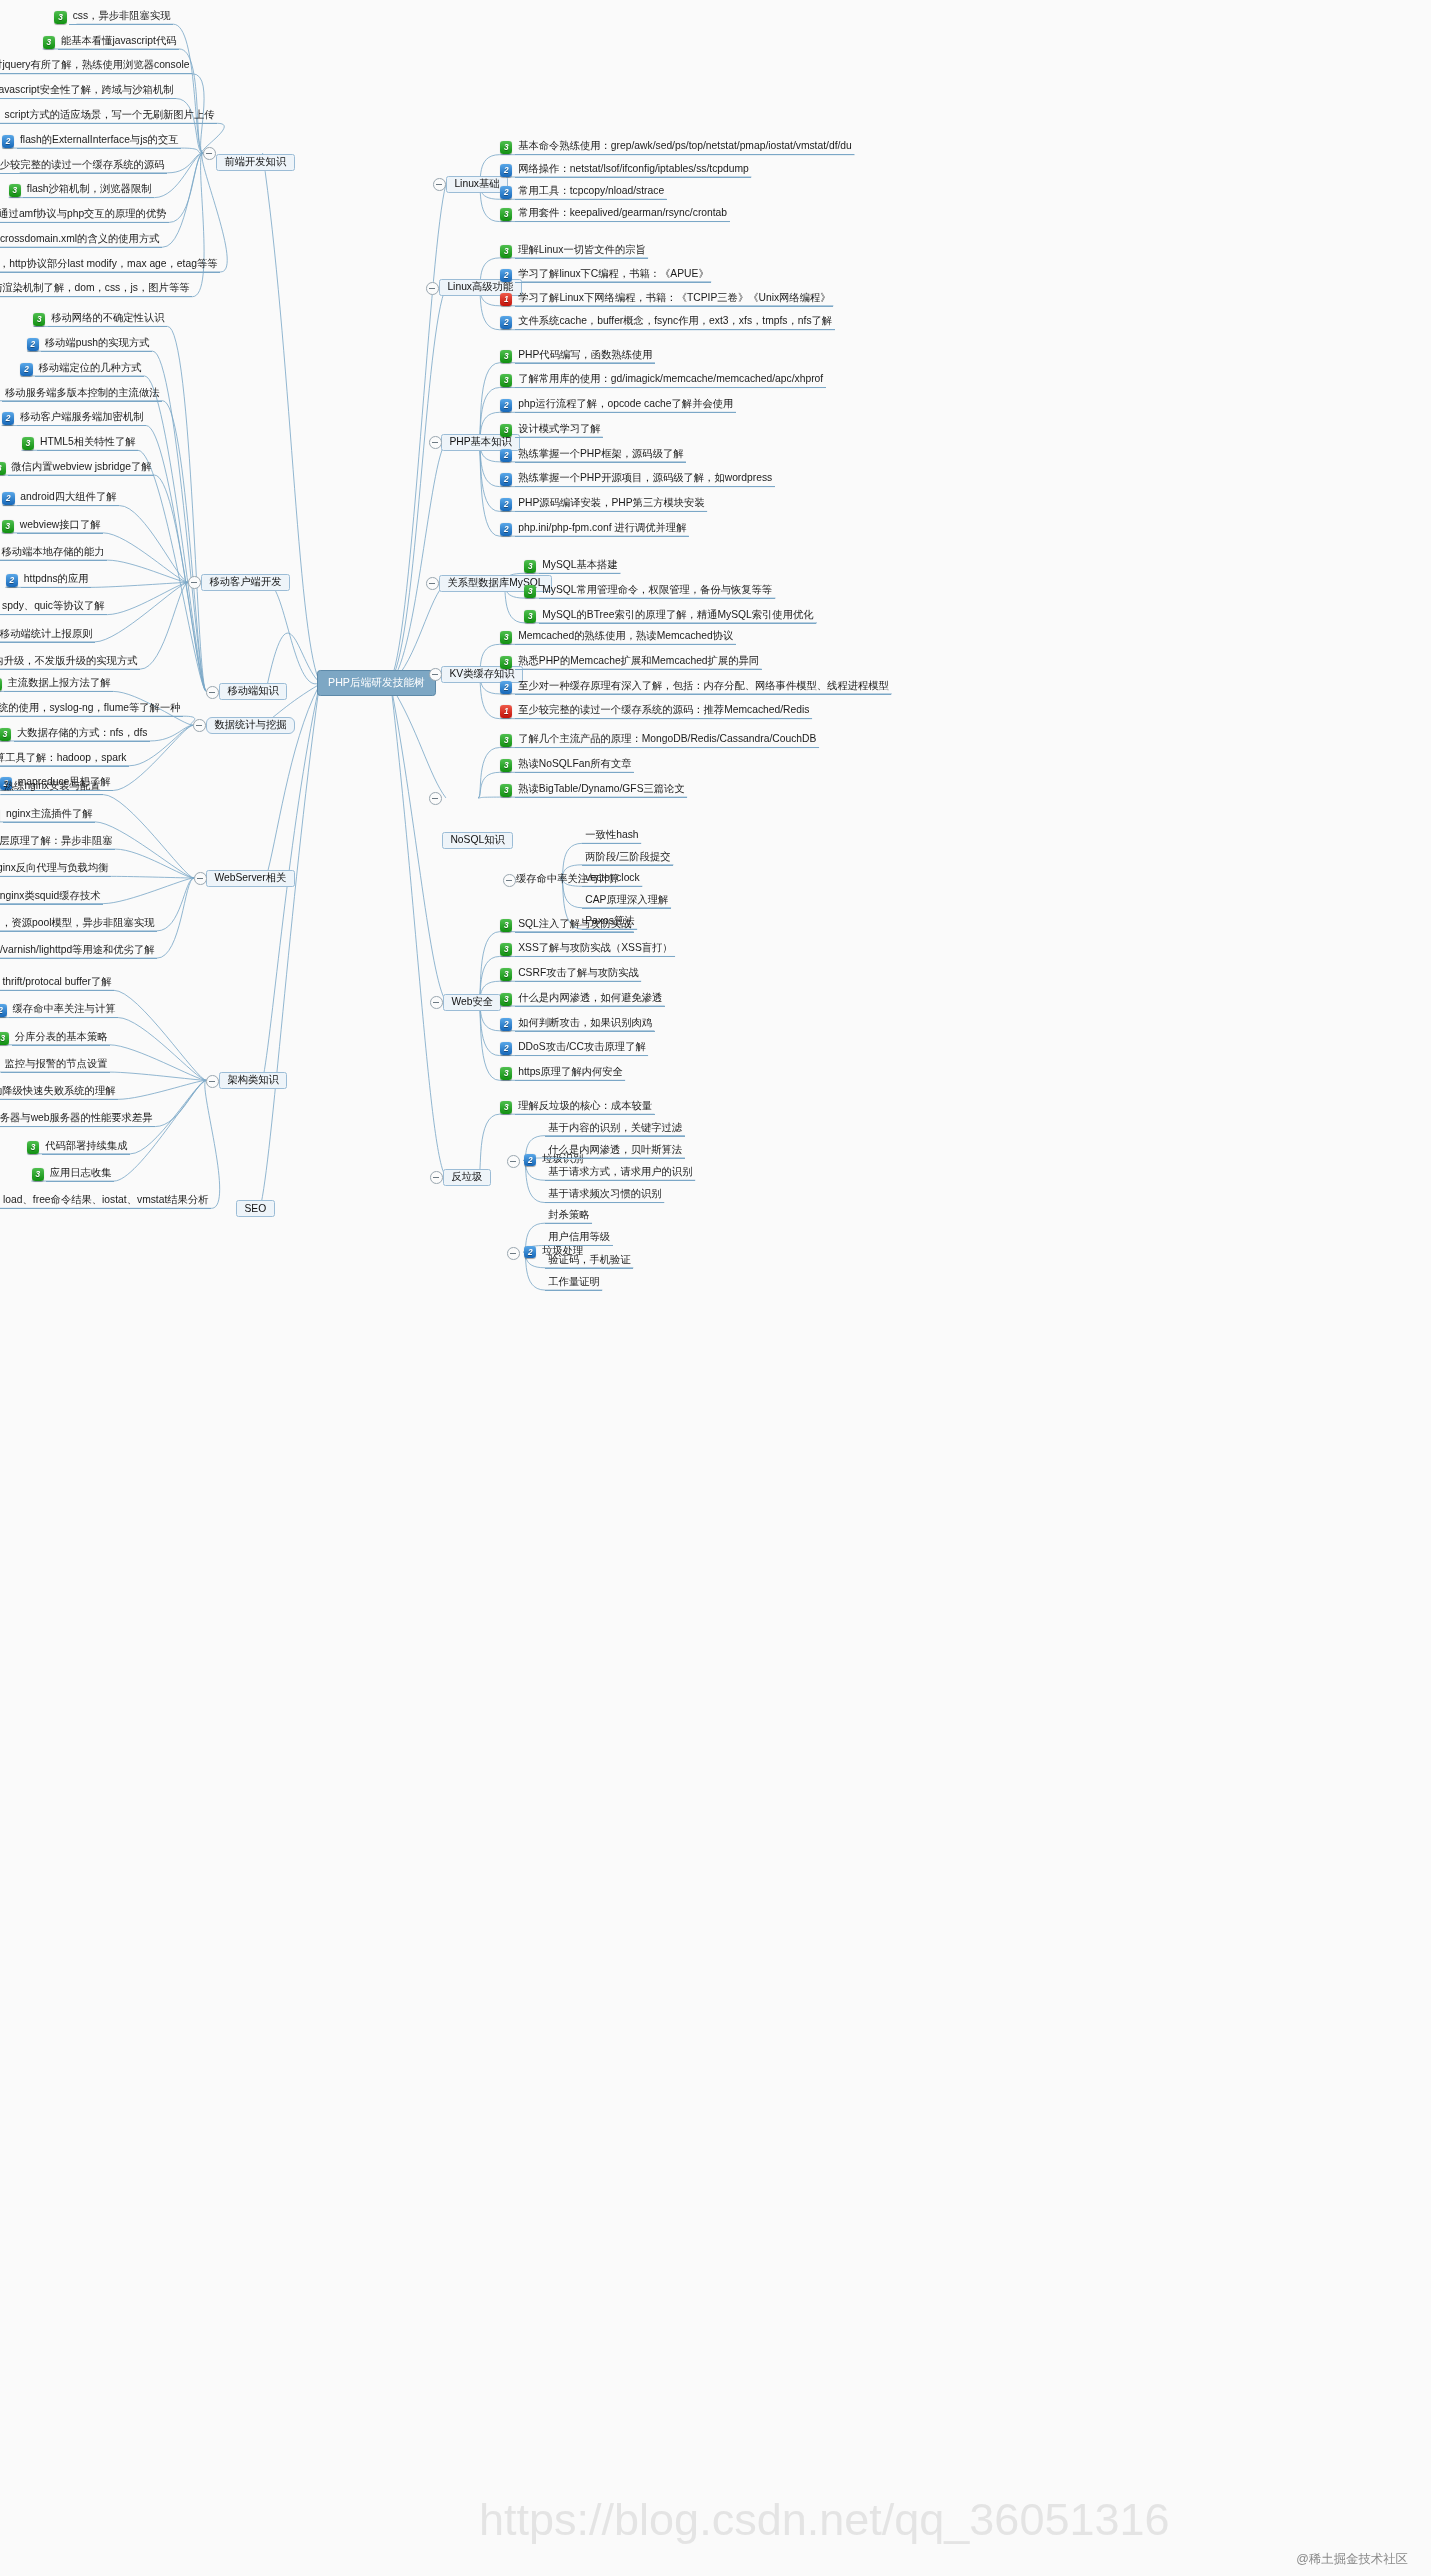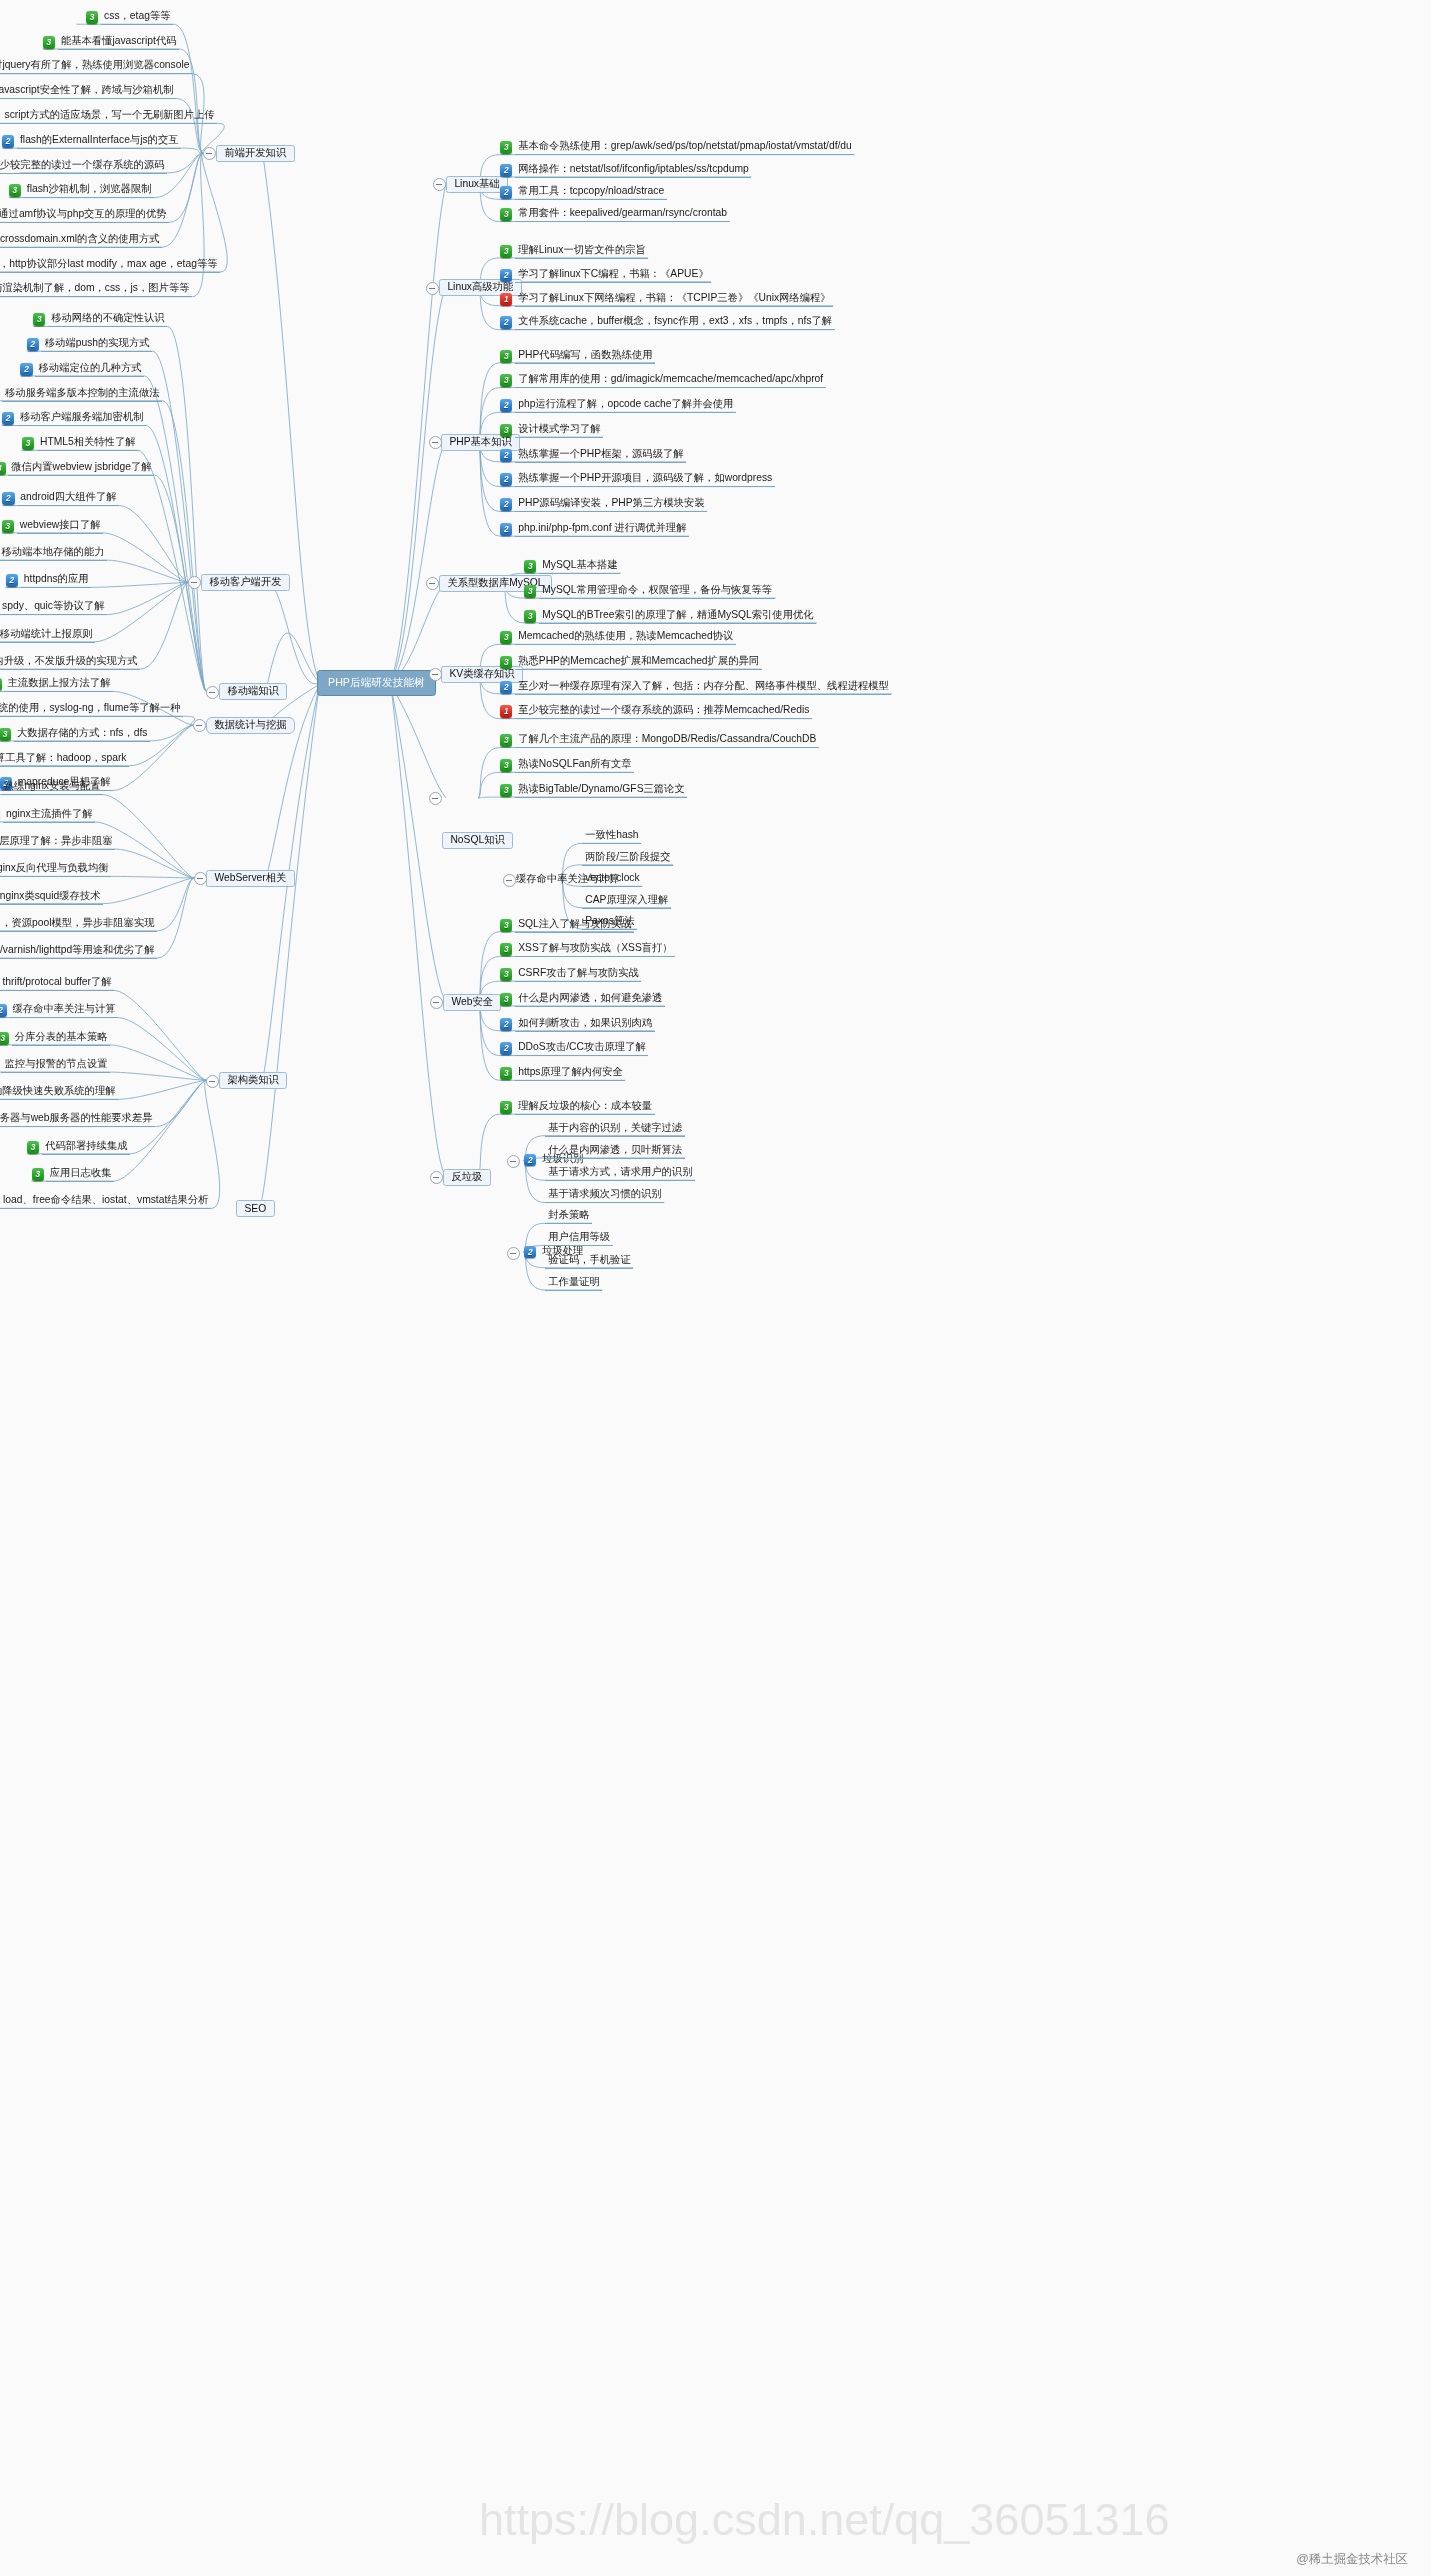--- a/index.html
+++ b/index.html
@@ -145,21 +145,21 @@
         <path d="M 804.5 1456 H 660 C 630 1456, 640 1405, 634 1405" fill="none" stroke="#7ba7c7" stroke-width="1"></path>
         <path d="M 717 1481 H 660 C 630 1481, 640 1516, 634 1516" fill="none" stroke="#7ba7c7" stroke-width="1"></path>
         <path d="M 742 1508 H 660 C 630 1508, 640 1516, 634 1516" fill="none" stroke="#7ba7c7" stroke-width="1"></path>
         <path d="M 767 1535 H 660 C 630 1535, 640 1516, 634 1516" fill="none" stroke="#7ba7c7" stroke-width="1"></path>
         <path d="M 729.5 1562 H 660 C 630 1562, 640 1516, 634 1516" fill="none" stroke="#7ba7c7" stroke-width="1"></path>
       </g>
   </svg>
 
   <div class="root" style="left:317px;top:670px;">PHP后端研发技能树</div>
 
-  <div class="branch" style="left:216px;top:145px;">前端开发知识</div>
+  <div class="branch" style="left:216px;top:154px;">前端开发知识</div>
   <div class="toggle" style="left:203px;top:147px;">
       <i></i>
     </div>
 
   <div class="branch" style="left:219px;top:683px;">移动端知识</div>
   <div class="toggle" style="left:206px;top:686px;">
       <i></i>
     </div>
 
   <div class="branch" style="left:201px;top:574px;">移动客户端开发</div>
@@ -242,21 +242,21 @@
     <span class="txt" style="border-bottom:none">垃圾处理</span>
   </div>
   <div class="toggle" style="left:507px;top:1247px;">
       <i></i>
     </div>
 
   <div class="watermark">https://blog.csdn.net/qq_36051316</div>
   <div class="credit">@稀土掘金技术社区</div>
 <div class="leaf rt" style="top: 10px; right: 1258px;">
       <span class="badge b3">3</span>
-      <span class="txt">css，etag等等</span>
+      <span class="txt">css，异步非阻塞实现</span>
     </div>
     <div class="leaf rt" style="top: 35px; right: 1252px;">
       <span class="badge b3">3</span>
       <span class="txt">能基本看懂javascript代码</span>
     </div>
     <div class="leaf rt" style="top: 59px; right: 1239px;">
       <span class="txt">对jquery有所了解，熟练使用浏览器console</span>
     </div>
     <div class="leaf rt" style="top: 84px; right: 1255px;">
       <span class="txt">javascript安全性了解，跨域与沙箱机制</span>

